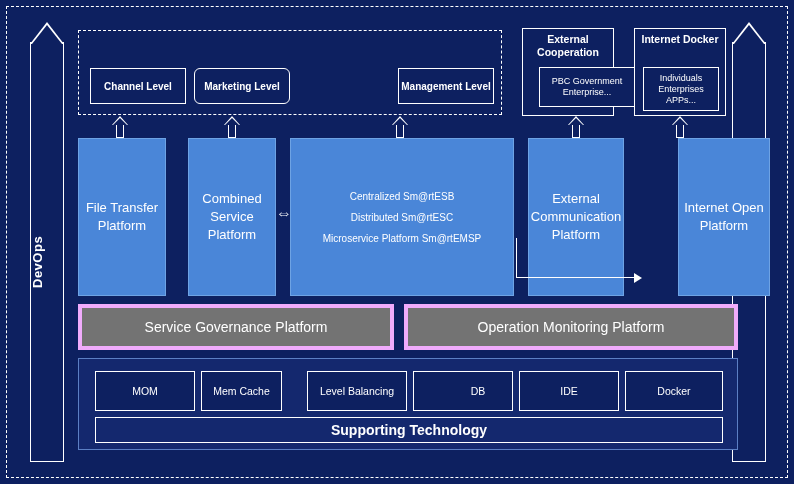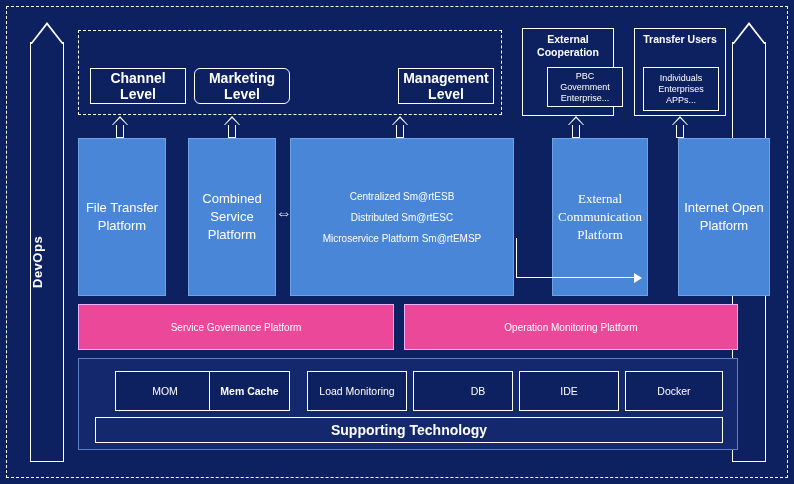--- a/index.html
+++ b/index.html
@@ -84,21 +84,21 @@
     box-sizing: border-box;
   }
   .level-box {
     position: absolute;
     top: 68px;
     height: 36px;
     background: #0d2060;
     border: 1px solid #ffffff;
     box-sizing: border-box;
     color: #ffffff;
-    font-size: 14px;
+    font-size: 10px;
     font-weight: bold;
     display: flex;
     align-items: center;
     justify-content: center;
     text-align: center;
   }
 
   .group-box {
     position: absolute;
     background: #0d2060;
@@ -145,28 +145,28 @@
     font-size: 13px;
     line-height: 18px;
   }
   .plat.big {
     font-size: 10px;
     line-height: 21px;
   }
 
   .bar {
     position: absolute;
-    background: #ec4899;
-    border: 1px solid #f0abfc;
-    box-sizing: border-box;
-    color: #ffffff;
-    display: flex;
-    align-items: center;
-    justify-content: center;
-    font-size: 10px;
+    background: #737373;
+    border: 4px solid #f0abfc;
+    box-sizing: border-box;
+    color: #ffffff;
+    display: flex;
+    align-items: center;
+    justify-content: center;
+    font-size: 14px;
     text-align: center;
   }
 
   .support-outer {
     position: absolute;
     left: 78px;
     top: 358px;
     width: 660px;
     height: 92px;
     background: #14286e;
@@ -288,25 +288,25 @@
     <div class="vlabel" style="top:160px; height:160px;">PAAS</div>
   </div>
 
   <div class="levels-group"></div>
   <div class="level-box" style="left:90px; width:96px;">Channel Level</div>
   <div class="level-box" style="left:194px; width:96px;border-radius:6px;">Marketing Level</div>
   <div class="level-box" style="left:398px; width:96px;">Management Level</div>
 
   <div class="group-box" style="left:522px; top:28px; width:92px; height:88px;">
     <div class="group-title">External Cooperation</div>
-    <div class="inner-box" style="left:24px; top:38px; width:76px; height:40px;">PBC Government Enterprise...</div>
+    <div class="inner-box" style="left:16px; top:38px; width:96px; height:40px;">PBC Government Enterprise...</div>
   </div>
 
   <div class="group-box" style="left:634px; top:28px; width:92px; height:88px;">
-    <div class="group-title">Transfer Users</div>
+    <div class="group-title">Internet Docker</div>
     <div class="inner-box" style="left:8px; top:38px; width:76px; height:44px;">Individuals Enterprises APPs...</div>
   </div>
 
   <div class="up-arrow" style="left:112px; top:116px;">
     <div class="sh"></div>
       <div class="hd"></div>
       <div class="hd2"></div>
   </div>
   <div class="up-arrow" style="left:224px; top:116px;">
     <div class="sh"></div>
@@ -331,32 +331,32 @@
 
   <div class="plat" style="left:78px; top:138px; width:88px; height:158px;">File Transfer Platform</div>
   <div class="plat" style="left:188px; top:138px; width:88px; height:158px;">Combined Service Platform</div>
 
   <div class="dbl-arrow" style="left:276px; top:205px;">⇔</div>
 
   <div class="plat big" style="left:290px; top:138px; width:224px; height:158px; white-space:pre-line;">Centralized Sm@rtESB
 Distributed Sm@rtESC
 Microservice Platform Sm@rtEMSP</div>
 
-  <div class="plat" style="left:552px; top:138px; width:96px; height:158px;font-family:Liberation Serif, serif;">External Communication Platform</div>
+  <div class="plat" style="left:528px; top:138px; width:96px; height:158px;">External Communication Platform</div>
   <div class="plat" style="left:634px; top:138px; width:92px; height:158px;margin-left:44px;">Internet Open Platform</div>
 
   <div class="elbow" style="left:516px; top:238px; width:122px; height:40px;"></div>
   <div class="elbow-head" style="left:634px; top:273px;"></div>
 
   <div class="bar" style="left:78px; top:304px; width:316px; height:46px;">Service Governance Platform</div>
   <div class="bar" style="left:404px; top:304px; width:334px; height:46px;">Operation Monitoring Platform</div>
 
   <div class="support-outer">
-    <div class="tech" style="left:16px; width:100px;margin-left:20px;">MOM</div>
-    <div class="tech" style="left:130px; width:81px;font-weight:bold;">Mem Cache</div>
-    <div class="tech" style="left:228px; width:100px;">Load Monitoring</div>
+    <div class="tech" style="left:16px; width:100px;">MOM</div>
+    <div class="tech" style="left:122px; width:81px;">Mem Cache</div>
+    <div class="tech" style="left:228px; width:100px;">Level Balancing</div>
     <div class="tech" style="left:334px; width:100px;padding-left:30px;">DB</div>
     <div class="tech" style="left:440px; width:100px;">IDE</div>
     <div class="tech" style="left:546px; width:98px;">Docker</div>
     <div class="support-label">Supporting Technology</div>
   </div>
 
 </div>
 
 </body></html>

